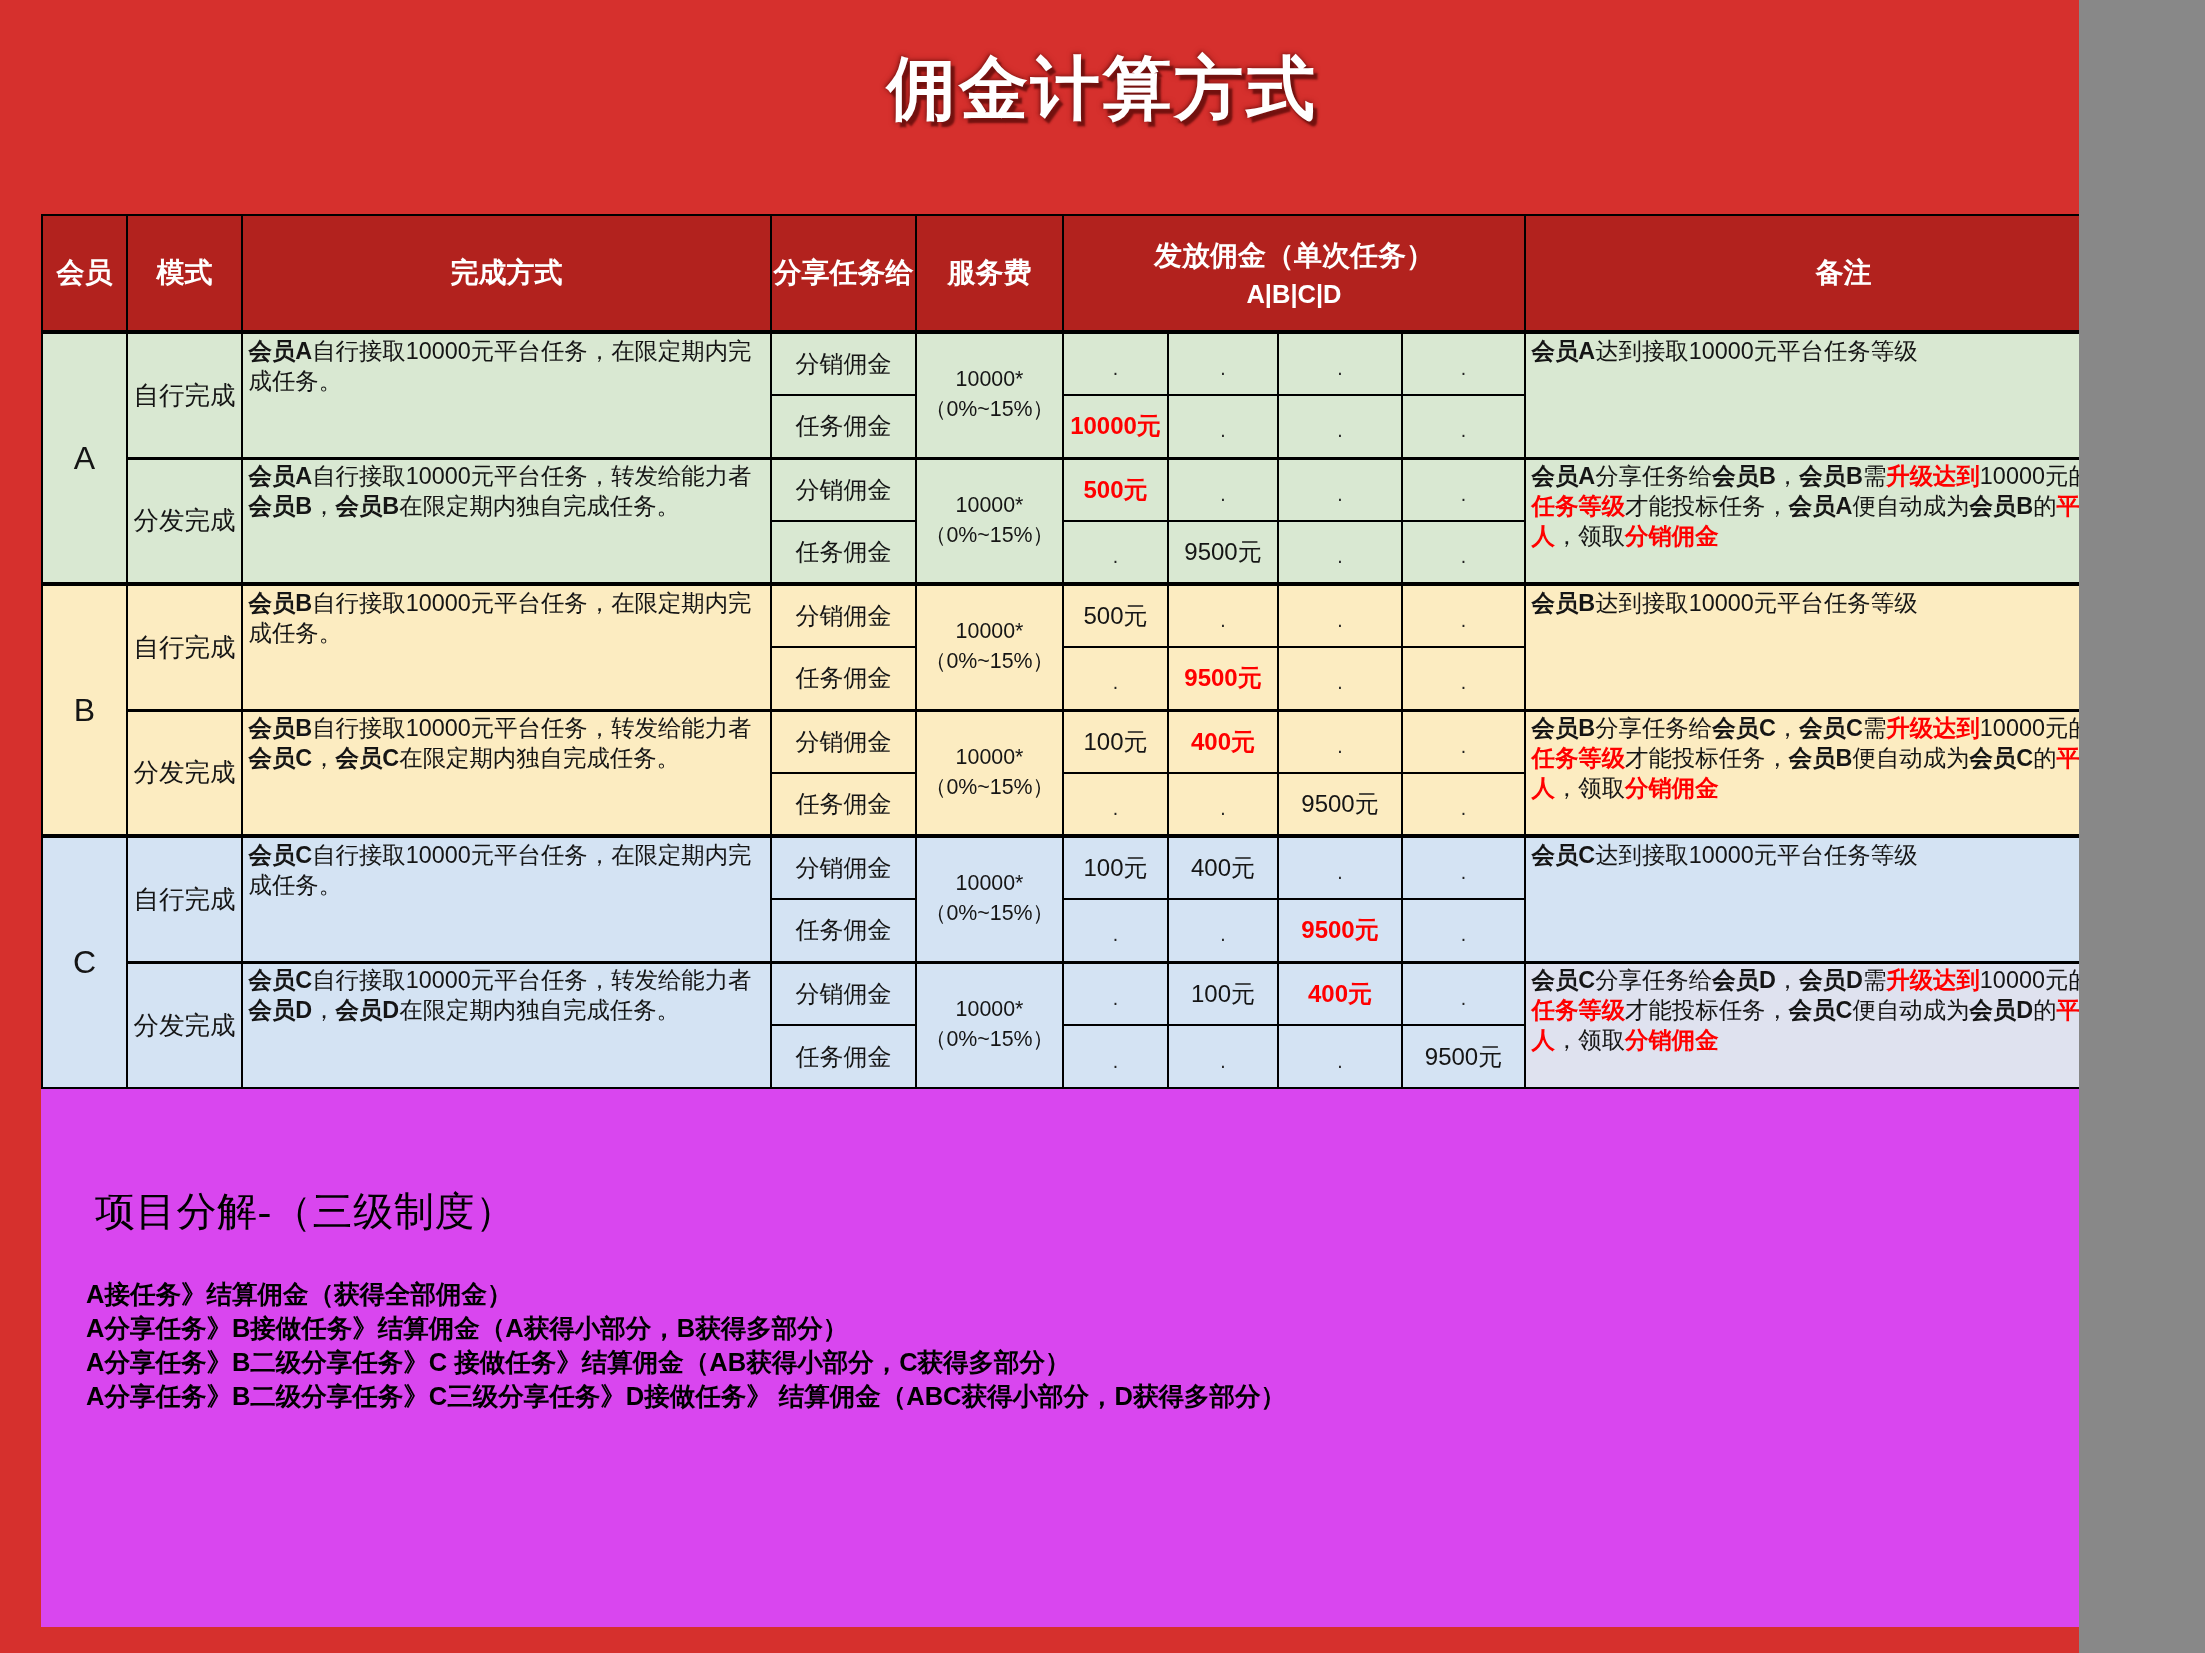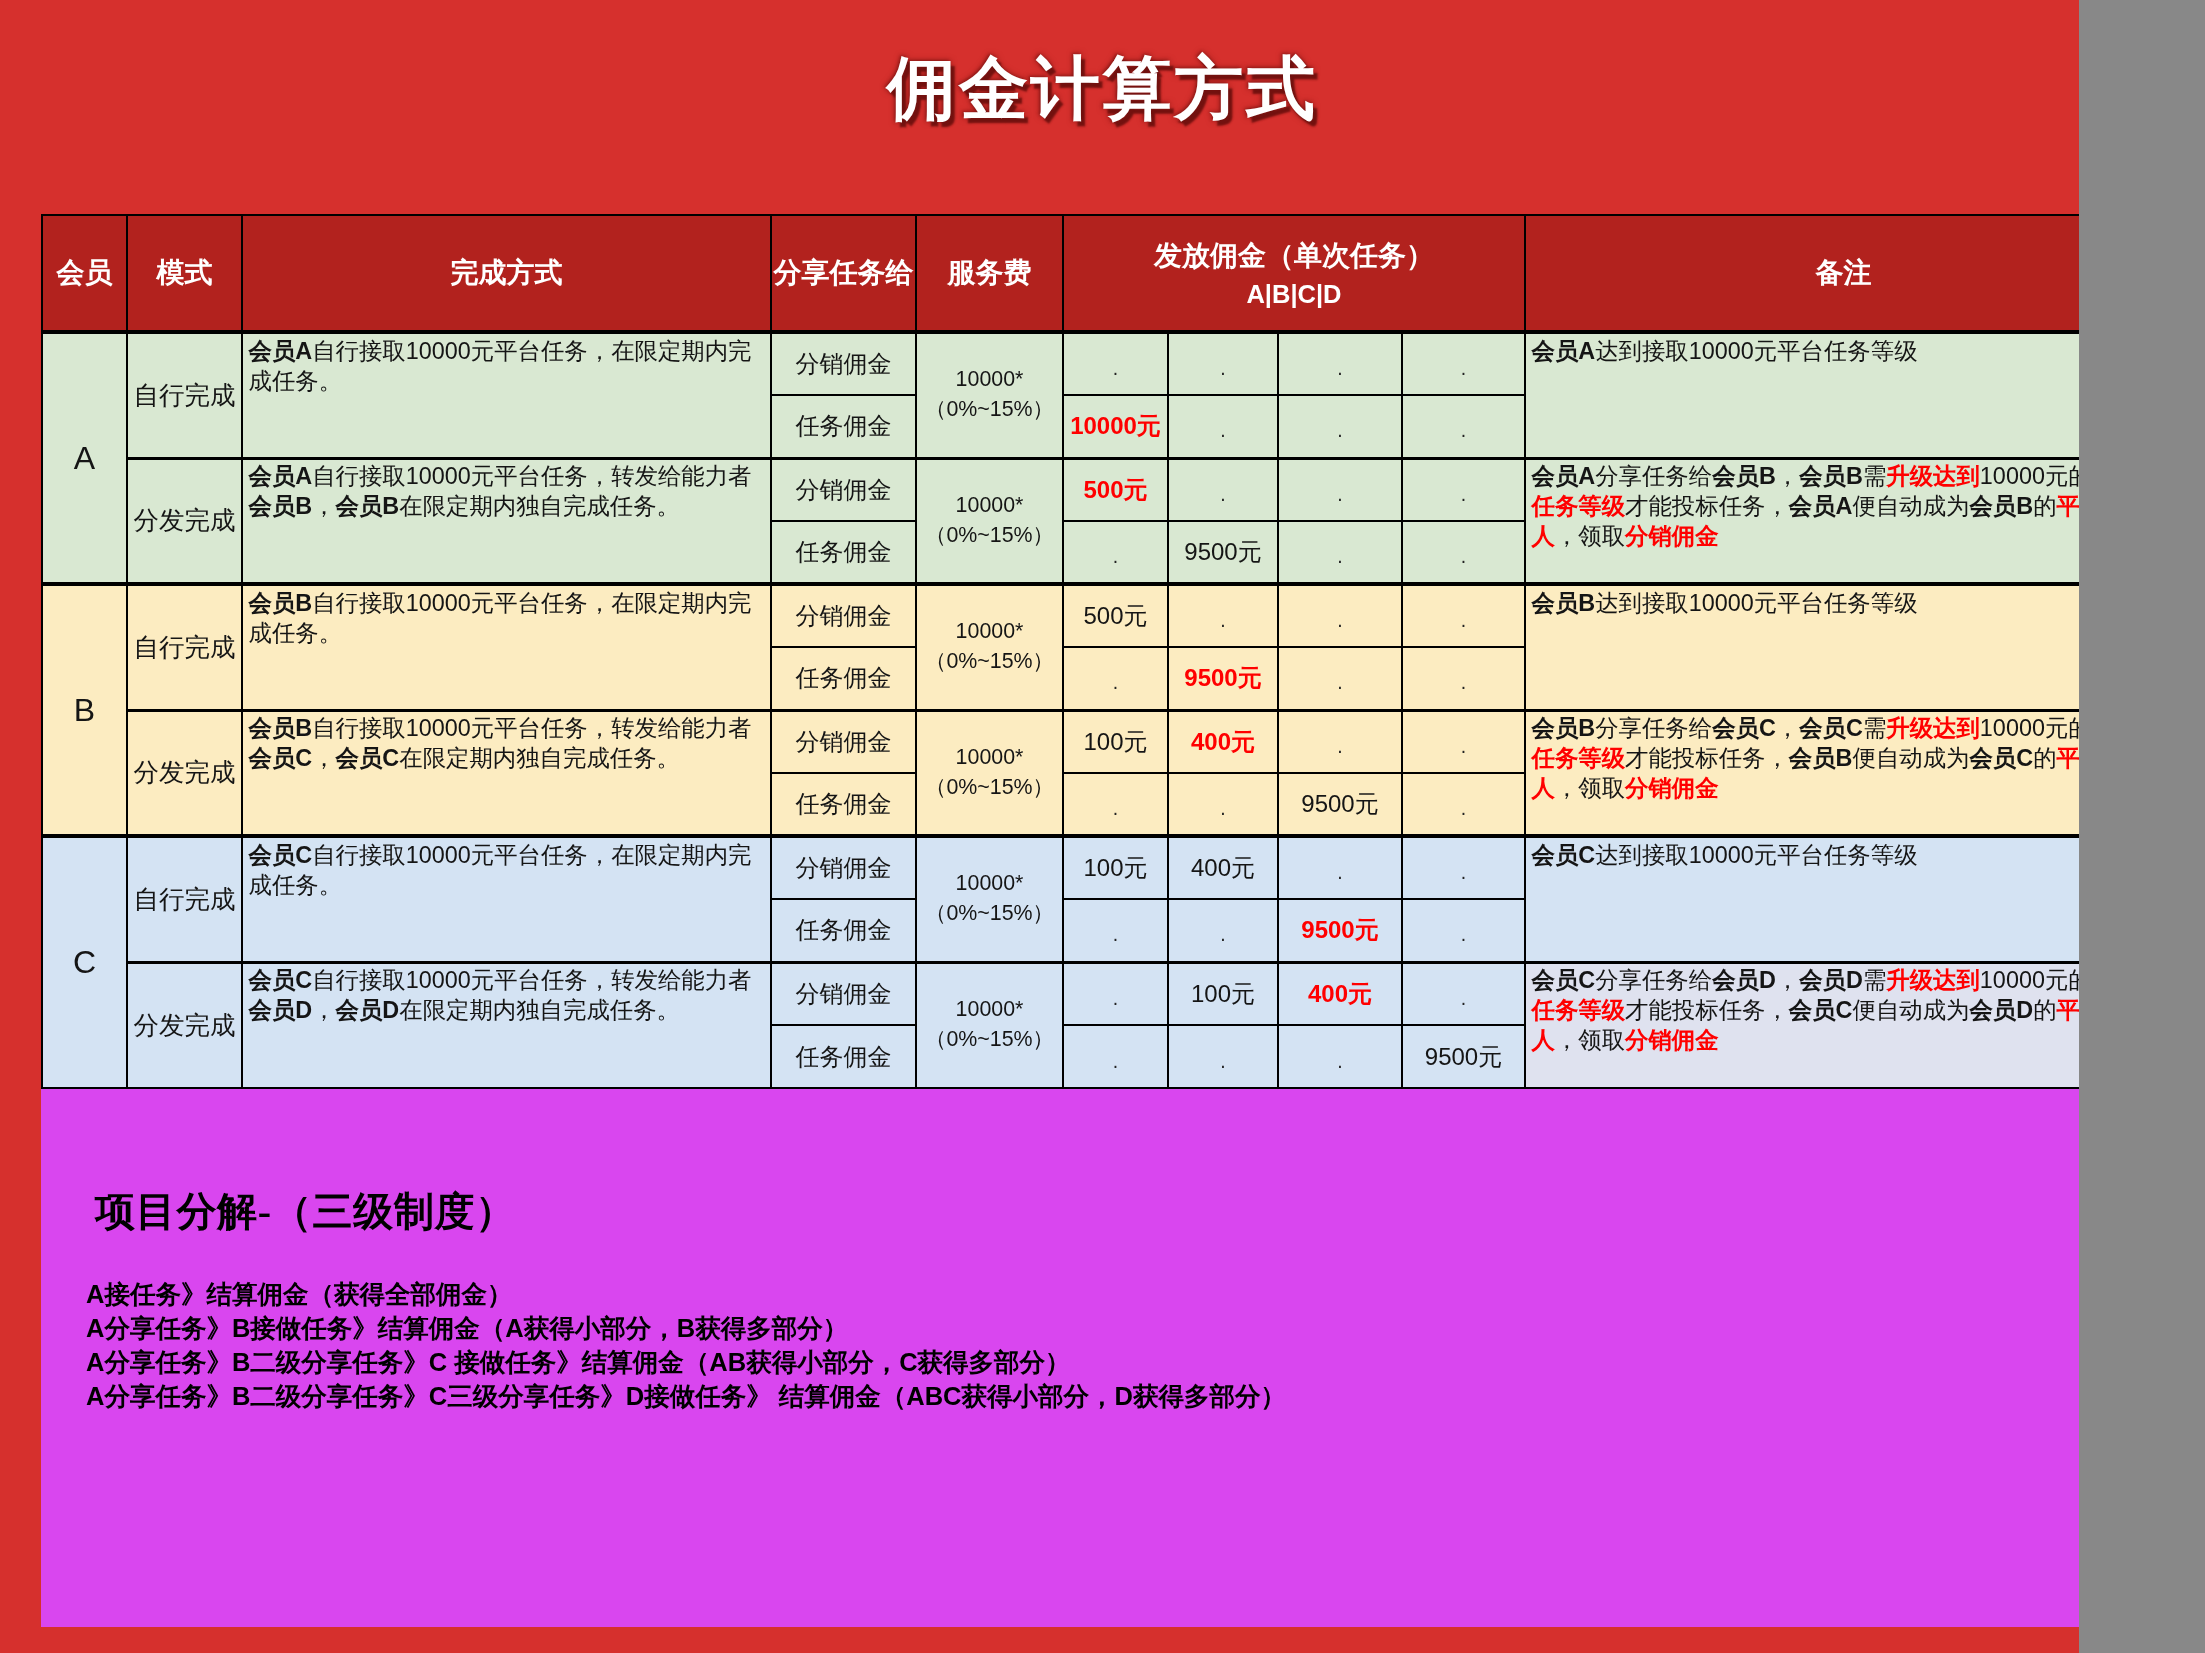--- a/index.html
+++ b/index.html
@@ -35,21 +35,21 @@
   .ctype{font-size:24px;text-align:center;vertical-align:middle;}
   .fee{font-size:21.4px;text-align:center;vertical-align:middle;white-space:pre-line;line-height:1.4;}
   .val{font-size:24px;text-align:center;vertical-align:middle;}
   .b{font-weight:bold;}
   .r{color:var(--value-red,#ff0000);font-weight:bold;}
   .d{display:inline-block;transform:translateY(6.9px);font-size:19.3px;color:#222;}
 
   
   #footer-heading{position:absolute;left:54px;top:970px;
     font-family:"Liberation Serif", serif;
-    font-size:40px;font-weight:700;color:#000;letter-spacing:0.7px;}
+    font-size:40px;font-weight:400;color:#000;letter-spacing:0.7px;}
   #footer-lines{position:absolute;left:45px;top:1063px;font-size:25.5px;font-weight:600;color:#000;}
   #footer-lines div{line-height:34px;}
 </style>
 </head>
 <body>
 
 <div id="page">
   <div id="title">佣金计算方式</div>
 
   <div id="sheet">

